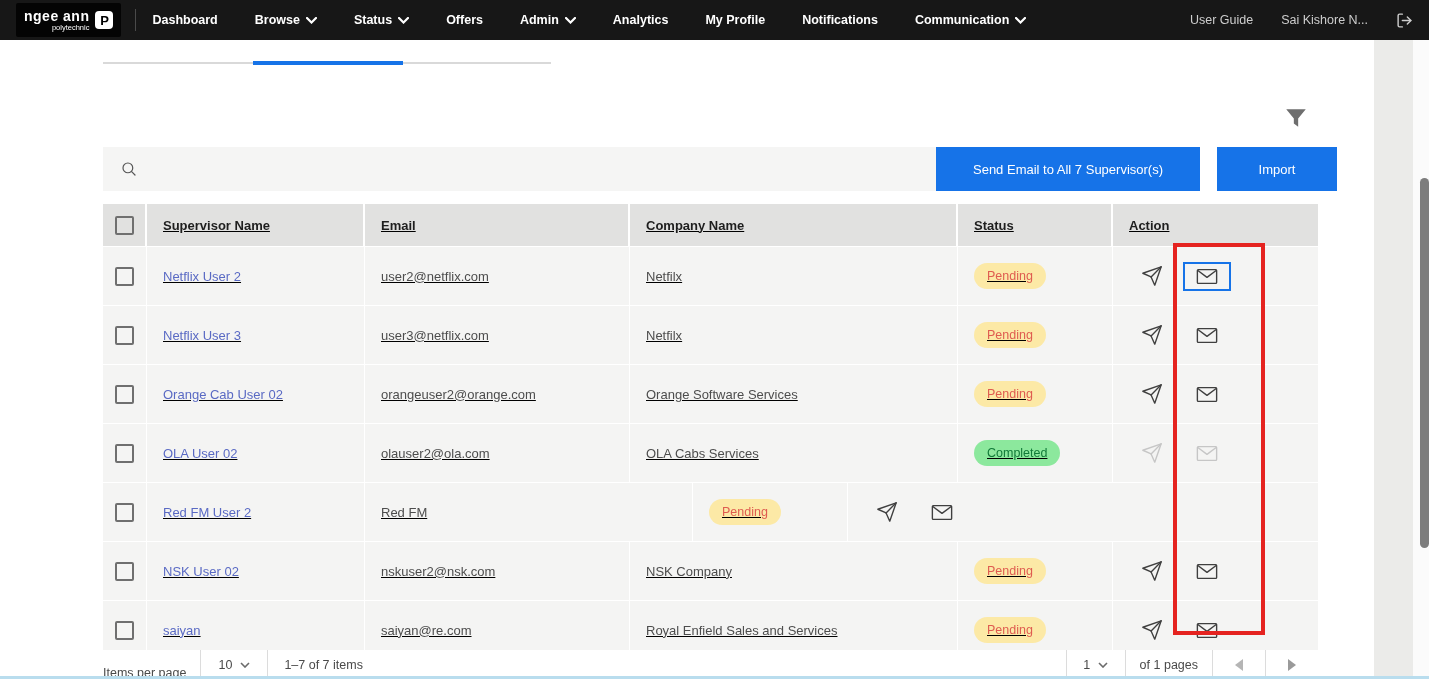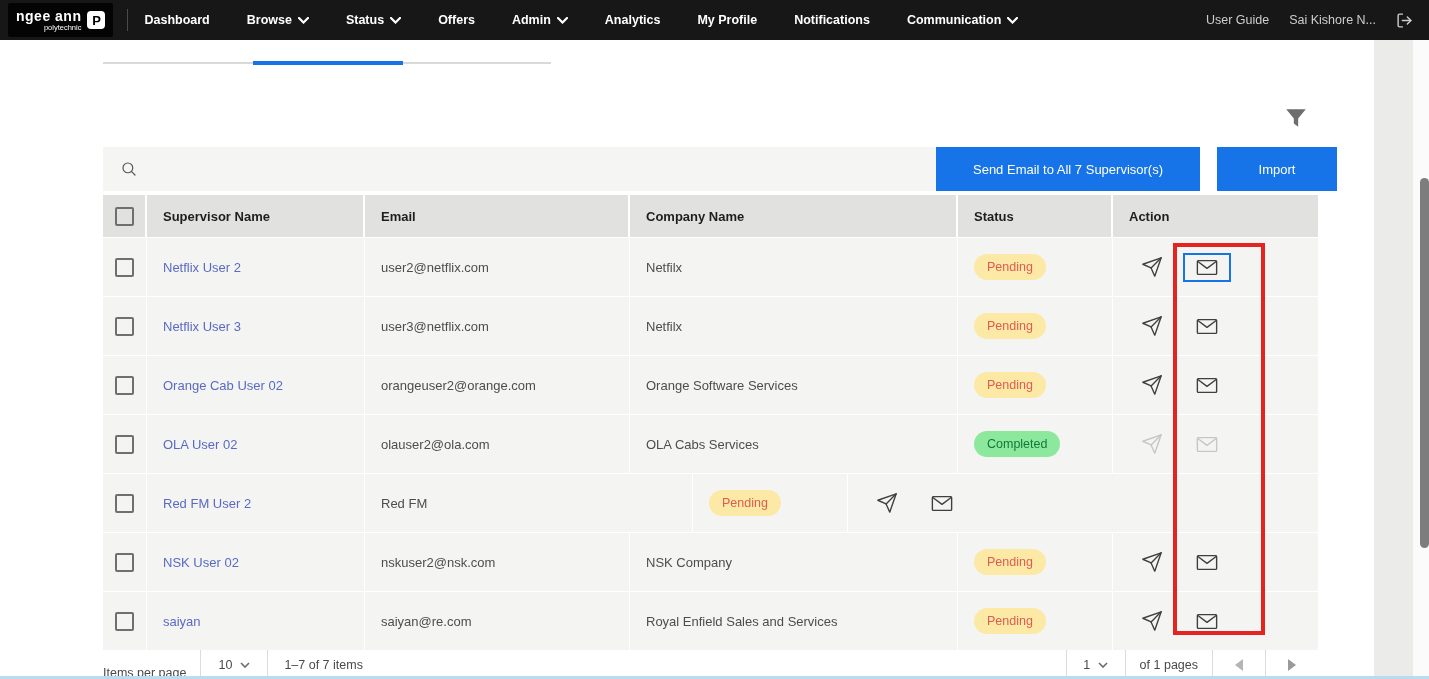--- a/index.html
+++ b/index.html
@@ -3,32 +3,32 @@
 <meta charset="utf-8">
 <style>
   html,body{margin:0;padding:0;}
   body{width:1429px;height:679px;overflow:hidden;background:#ffffff;
        font-family:"Liberation Sans", sans-serif; position:relative;}
   .screen{position:absolute;inset:0;}
 
   
   .navbar{position:absolute;top:0;left:0;width:1429px;height:40px;
           background:var(--nav_bg,#171717);z-index:20;display:flex;align-items:center;}
-  .logo-box{margin-left:8px;height:34px;background:#040404;border-radius:2px;
+  .logo-box{margin-left:16px;height:34px;background:#040404;border-radius:2px;
             display:flex;align-items:center;padding:0 8px;gap:6px;}
   .logo-text{display:flex;flex-direction:column;line-height:1;color:#fff;}
   .logo-line1{font-size:14px;font-weight:700;letter-spacing:.5px;}
   .logo-line2{font-size:7.5px;align-self:flex-end;margin-top:1px;}
   .logo-mark{width:18px;height:18px;background:#fff;border-radius:4px;color:#000;
              font-size:13px;font-weight:800;display:flex;align-items:center;justify-content:center;}
   .nav-divider{width:1px;height:22px;background:#4a4a4a;margin:0 16px 0 14px;}
   .nav-items{display:flex;align-items:center;gap:37px;}
   .nav-item{color:#fff;font-size:12.5px;font-weight:700;display:flex;align-items:center;
             gap:6px;cursor:pointer;white-space:nowrap;}
-  .nav-right{margin-left:auto;margin-right:16px;display:flex;align-items:center;gap:20px;
+  .nav-right{margin-left:auto;margin-right:16px;display:flex;align-items:center;gap:28px;
              color:#cdcdcd;font-size:12.5px;}
   .nav-right span{white-space:nowrap;}
   .chev{display:inline-block;}
 
   
   .tabs{position:absolute;left:103px;top:33px;display:flex;gap:46px;z-index:5;}
   .tab{font-size:13px;font-weight:700;color:#5b5b5b;white-space:nowrap;cursor:pointer;}
   .tab.active{color:#222;}
   .tabs-track{position:absolute;left:103px;top:62px;width:448px;height:2px;background:#d9d9d9;z-index:4;}
   .tabs-active-bar{position:absolute;left:253px;top:61px;width:150px;height:4px;
@@ -41,21 +41,21 @@
   .search-row{position:absolute;left:103px;top:147px;width:833px;height:44px;
               background:#f5f5f4;display:flex;align-items:center;padding-left:17px;
               box-sizing:border-box;cursor:text;}
   .btn{position:absolute;top:147px;height:44px;background:var(--accent,#1673e8);color:#fff;
        font-size:13px;font-weight:400;border:none;display:flex;align-items:center;
        justify-content:center;cursor:pointer;font-family:inherit;}
   .btn-send{left:936px;width:264px;}
   .btn-import{left:1208px;width:120px;margin-left:9px;}
 
   
-  .table{position:absolute;left:103px;top:195px;width:1215px;}
+  .table{position:absolute;left:103px;top:204px;width:1215px;text-decoration:underline;}
   .thead{display:flex;height:42px;background:#e1e1e0;}
   .hcell{box-sizing:border-box;border-right:2px solid #fff;display:flex;align-items:center;
          padding-left:16px;font-size:13px;font-weight:700;color:#1e1e1e;}
   .hcell:last-child{border-right:none;}
   .trow{display:flex;height:58px;background:#f4f4f3;margin-top:1px;}
   .cell{box-sizing:border-box;border-right:1px solid #fff;display:flex;align-items:center;
         padding-left:16px;font-size:13px;color:#4d4d4d;}
   .cell:last-child{border-right:none;}
   .c0{width:44px;padding-left:0;justify-content:center;}
   .c1{width:218px;}

